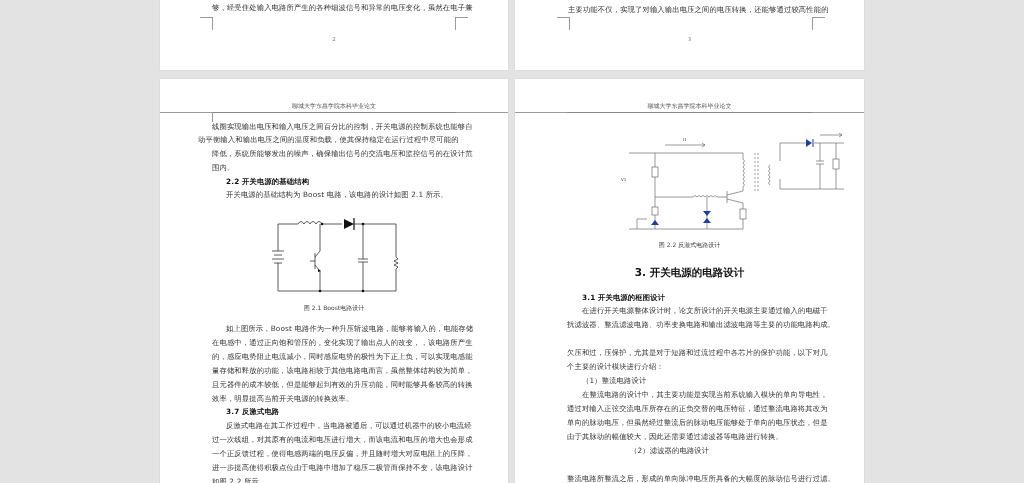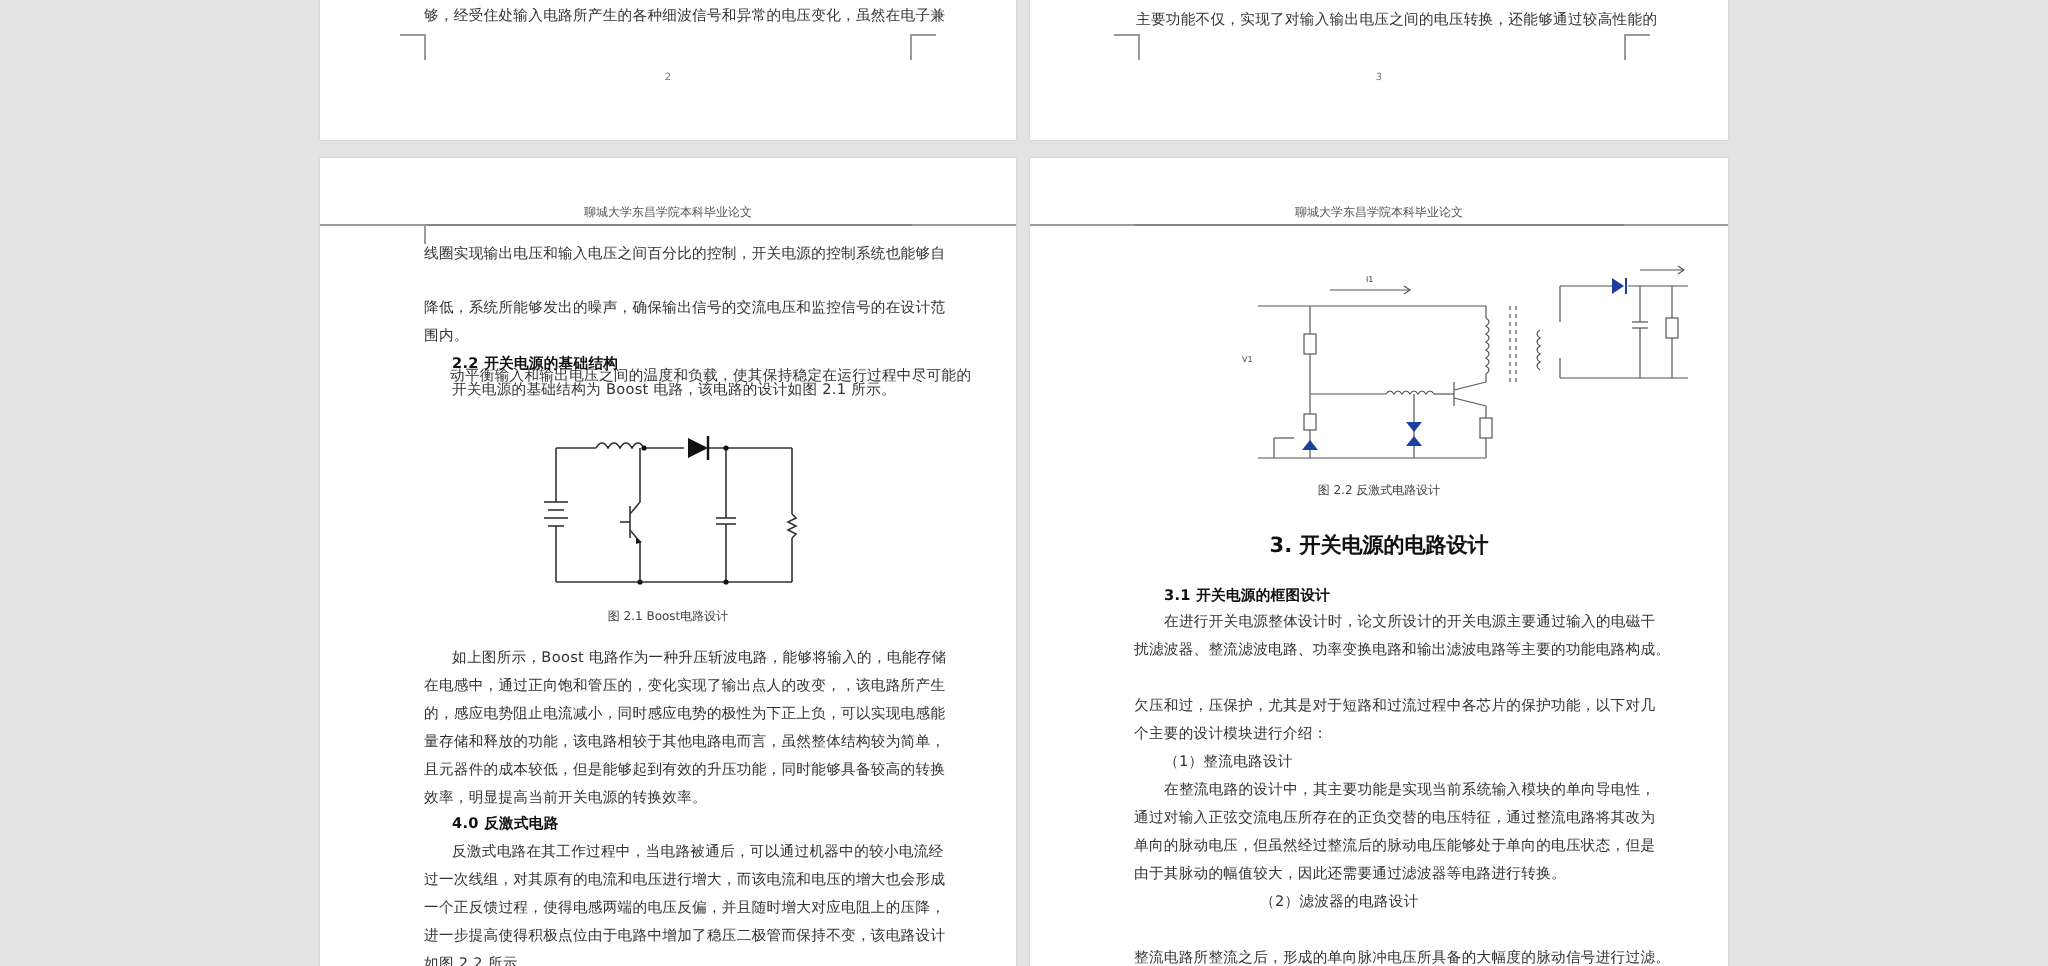--- a/index.html
+++ b/index.html
@@ -45,21 +45,21 @@
 </div>
 
 <div class="page" style="left:160px; top:79px; width:348px; height:420px;">
   <div class="header-title" style="top:23px;">聊城大学东昌学院本科毕业论文</div>
   <div class="header-rule" style="left:52px; width:244px; top:33px;"></div>
   <div class="crop bl" style="left:40px; top:33px; border-top:none; border-left:none; border-right:1px solid #9a9a9a; border-bottom:none; height:10px;"></div>
   <div style="position:absolute; left:0; top:33px; width:52px; border-top:1px solid #9a9a9a;"></div>
   <div style="position:absolute; left:296px; top:33px; width:52px; border-top:1px solid #9a9a9a;"></div>
 
   <div class="line" style="left:52px; top:42px;">线圈实现输出电压和输入电压之间百分比的控制，开关电源的控制系统也能够自</div>
-  <div class="line" style="left:65px; top:55px;margin-top:48px;">动平衡输入和输出电压之间的温度和负载，使其保持稳定在运行过程中尽可能的</div>
+  <div class="line" style="left:38px; top:55px;">动平衡输入和输出电压之间的温度和负载，使其保持稳定在运行过程中尽可能的</div>
   <div class="line" style="left:52px; top:69px;">降低，系统所能够发出的噪声，确保输出信号的交流电压和监控信号的在设计范</div>
   <div class="line" style="left:52px; top:83px;">围内。</div>
 
   <div class="line bold" style="left:66px; top:97px;">2.2 开关电源的基础结构</div>
   <div class="line" style="left:66px; top:110px;">开关电源的基础结构为 Boost 电路，该电路的设计如图 2.1 所示。</div>
 
   <svg style="left:108px; top:134px;" width="132" height="82" viewBox="0 0 132 82">
     <g stroke="#333" stroke-width="0.8" fill="none">
 
       <path d="M10 11 H30"></path>
@@ -105,21 +105,21 @@
   </svg>
   <div class="caption" style="top:225px;">图 2.1 Boost电路设计</div>
 
   <div class="line" style="left:66px; top:244px;">如上图所示，Boost 电路作为一种升压斩波电路，能够将输入的，电能存储</div>
   <div class="line" style="left:52px; top:258px;">在电感中，通过正向饱和管压的，变化实现了输出点人的改变，，该电路所产生</div>
   <div class="line" style="left:52px; top:272px;">的，感应电势阻止电流减小，同时感应电势的极性为下正上负，可以实现电感能</div>
   <div class="line" style="left:52px; top:286px;">量存储和释放的功能，该电路相较于其他电路电而言，虽然整体结构较为简单，</div>
   <div class="line" style="left:52px; top:300px;">且元器件的成本较低，但是能够起到有效的升压功能，同时能够具备较高的转换</div>
   <div class="line" style="left:52px; top:314px;">效率，明显提高当前开关电源的转换效率。</div>
 
-  <div class="line bold" style="left:66px; top:327px;">4.0 反激式电路</div>
+  <div class="line bold" style="left:66px; top:327px;">3.7 反激式电路</div>
   <div class="line" style="left:66px; top:341px;">反激式电路在其工作过程中，当电路被通后，可以通过机器中的较小电流经</div>
   <div class="line" style="left:52px; top:355px;">过一次线组，对其原有的电流和电压进行增大，而该电流和电压的增大也会形成</div>
   <div class="line" style="left:52px; top:369px;">一个正反馈过程，使得电感两端的电压反偏，并且随时增大对应电阻上的压降，</div>
   <div class="line" style="left:52px; top:383px;">进一步提高使得积极点位由于电路中增加了稳压二极管而保持不变，该电路设计</div>
   <div class="line" style="left:52px; top:397px;">如图 2.2 所示。</div>
 </div>
 
 <div class="page" style="left:515px; top:79px; width:349px; height:420px;">
   <div class="header-title" style="top:23px;">聊城大学东昌学院本科毕业论文</div>
   <div class="header-rule" style="left:52px; width:245px; top:33px;"></div>

